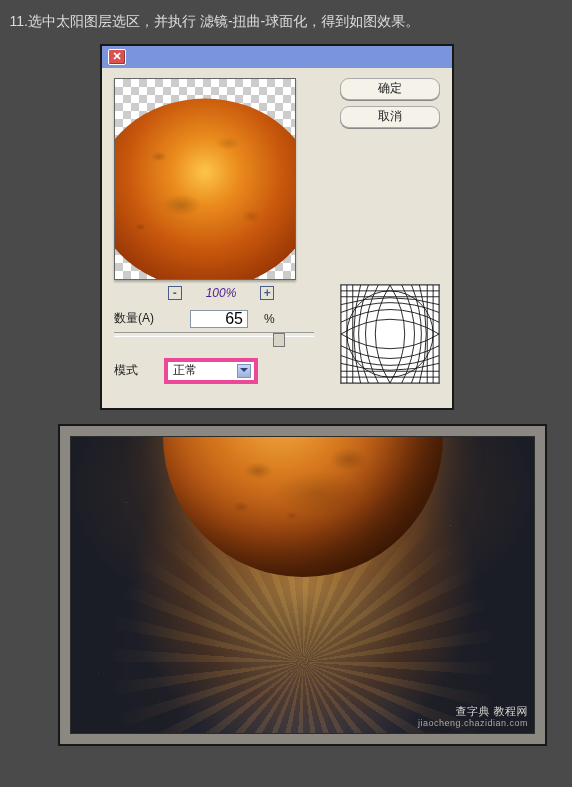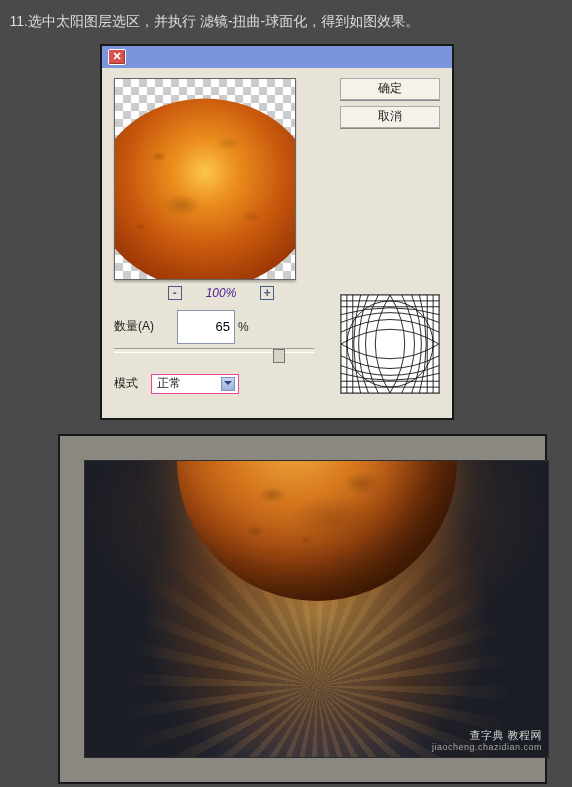--- a/index.html
+++ b/index.html
@@ -67,21 +67,21 @@
     gap: 12px;
     color: #222;
     font-size: 12px;
   }
   .left-col { flex: 1; }
   .right-col { width: 100px; display: flex; flex-direction: column; gap: 8px; }
   .right-col .btns { display:flex; flex-direction:column; gap:6px; }
   .ps-btn {
     background: #f5f2ea;
     border: 1px solid #aaa;
-    border-radius: 0;
+    border-radius: 9px;
     box-shadow: 0 1px 0 #888;
     height: 20px;
     font-size: 12px;
     display: flex; align-items:center; justify-content:center;
     cursor: pointer;
   }
   .grid-preview {
     width: 100px; height: 100px;
     background:#fff;
     border:1px solid #666;
@@ -125,50 +125,50 @@
       radial-gradient(8px 5px at 22% 60%, rgba(0,0,0,0.15), transparent 70%);
   }
 
   .zoom-row {
     display:flex; align-items:center; justify-content:center;
     gap: 24px; margin-top: 6px;
   }
   .sq { width:12px; height:12px; border:1px solid #4a5c88; display:flex; align-items:center; justify-content:center; color:#4a5c88; font-size:12px; line-height:1; font-weight:bold; cursor:pointer; background:#e7e3d6;}
   .zoom-val { font-size:12px; color:#4c1d95;font-style:italic; }
 
-  .row { display:flex; align-items:center; gap:3px; margin-top:10px; }
+  .row { display:flex; align-items:center; gap:16px; margin-top:10px; }
   .row-label { flex:0 0 60px; }
-  .amt-input { width:48px; height:16px; border:1px solid #8894ab; background:#fff; font-size:13px; padding:8px 4px; text-align:right;}
+  .amt-input { width:48px; height:16px; border:1px solid #8894ab; background:#fff; font-size:16px; padding:0 4px; text-align:right;}
   .slider {
     height:18px; display:flex; align-items:center; position:relative; margin-top:-2px;
   }
   .track { width:200px; height:3px; background:#eceadd; border-top:1px solid #999; border-bottom:1px solid #fff;}
   .thumb { position:absolute; top:7px; width:10px; height:12px; background:#d9d4c5; border:1px solid #777; }
   .mode-select {
-    width:78px; height:18px; border:1px solid #ec4899; background:#fff;
+    width:78px; height:18px; border:4px solid #ec4899; background:#fff;
     display:flex; align-items:center; justify-content:space-between;
     padding:0 3px 0 5px; font-size:12px; cursor:pointer;
   }
   .mode-select .chev {
     width:14px; height:14px;
     background:linear-gradient(#c8d6f0,#9db3e0);
     display:flex; align-items:center; justify-content:center;
     border:1px solid #7f93bb; box-sizing:border-box;
   }
   .mode-select .chev::after{
     content:""; border:4px solid transparent; border-top-color:#30437a; margin-top:3px;
   }
 
   
   .result-wrapper {
     border: 2px solid #181818;
     background: #8b8882;
     width: 489px;
     margin: 14px 0 0 58px;
-    padding: 24px;
+    padding: 10px;
     box-sizing: border-box;
   }
   .result {
     width: 463px;
     height: 296px;
     position: relative;
     overflow: hidden;
     border:1px solid #2c2c2c;
     background:
       radial-gradient(ellipse 420px 260px at 50% 18%, rgba(168,96,36,0.35) 0%, rgba(168,96,36,0) 55%),

